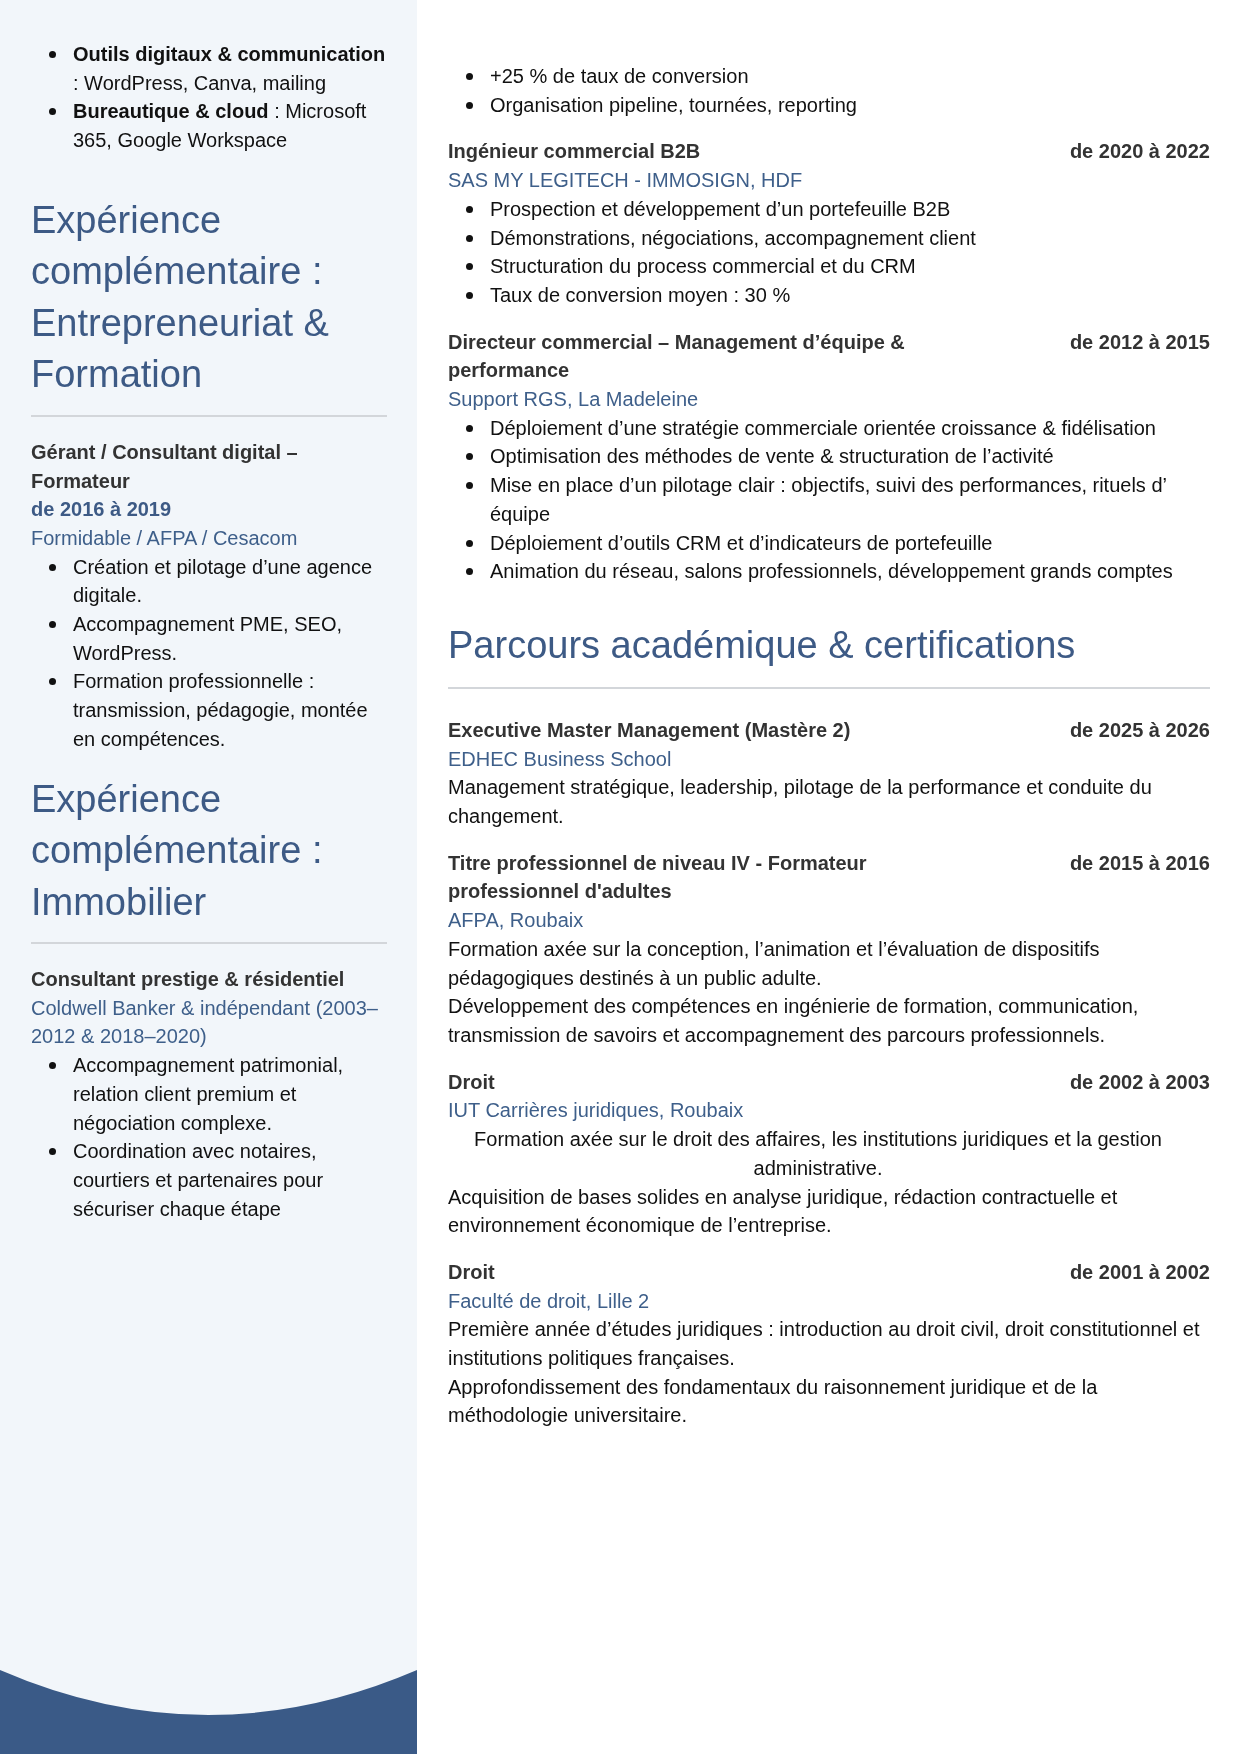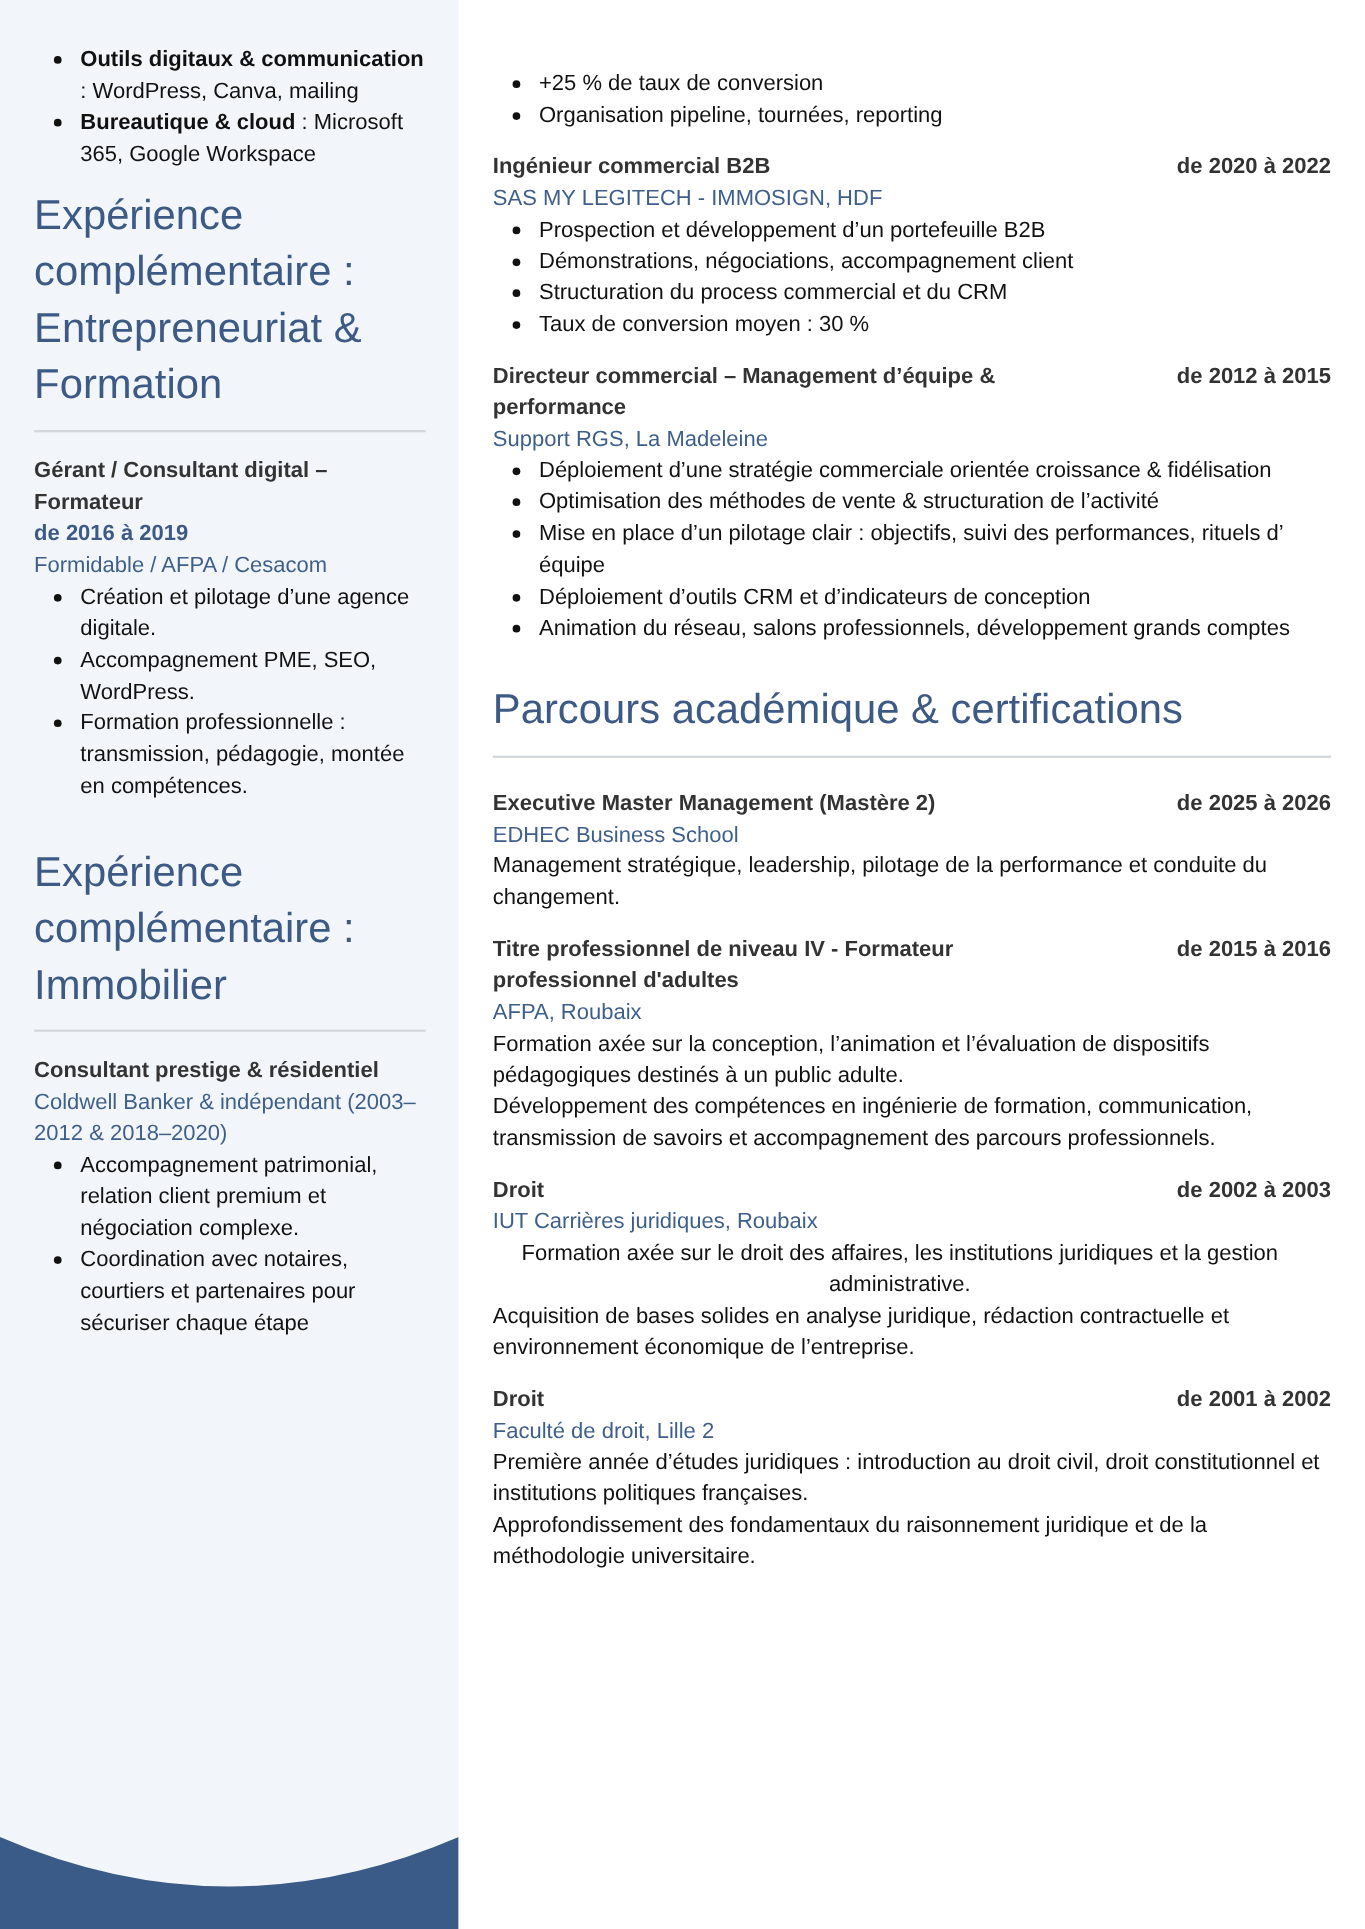--- a/index.html
+++ b/index.html
@@ -38,36 +38,36 @@
   <svg class="sidebar-wave" viewBox="0 0 417 94" preserveAspectRatio="none">
     <path d="M0,10 Q208,100 417,10 L417,94 L0,94 Z" fill="#3a5a87"></path>
   </svg>
 
   <div class="sidebar-inner">
     <ul class="bullets">
       <li><span class="strong">Outils digitaux &amp; communication</span><span> : WordPress, Canva, mailing</span></li>
       <li><span class="strong">Bureautique &amp; cloud</span><span> : Microsoft 365, Google Workspace</span></li>
     </ul>
 
-    <section style="margin-top:16px;">
+    <section style="margin-top:40px;">
       <h2 class="sb-heading">Expérience complémentaire : Entrepreneuriat &amp; Formation</h2>
       <div class="sb-hr"></div>
       <div style="margin-top:21px;">
         <div class="job-title">Gérant / Consultant digital – Formateur</div>
         <div class="date-blue">de 2016 à 2019</div>
         <div class="company">Formidable / AFPA / Cesacom</div>
         <ul class="bullets">
           <li>Création et pilotage d’une agence digitale.</li>
           <li>Accompagnement PME, SEO, WordPress.</li>
           <li>Formation professionnelle : transmission, pédagogie, montée en compétences.</li>
         </ul>
       </div>
     </section>
 
-    <section style="margin-top:38px;">
+    <section style="margin-top:20px;">
       <h2 class="sb-heading">Expérience complémentaire : Immobilier</h2>
       <div class="sb-hr"></div>
       <div style="margin-top:21px;">
         <div class="job-title">Consultant prestige &amp; résidentiel</div>
         <div class="company">Coldwell Banker &amp; indépendant (2003–2012 &amp; 2018–2020)</div>
         <ul class="bullets">
           <li>Accompagnement patrimonial, relation client premium et négociation complexe.</li>
           <li>Coordination avec notaires, courtiers et partenaires pour sécuriser chaque étape</li>
         </ul>
       </div>
@@ -98,21 +98,21 @@
   <div class="m-entry">
     <div class="m-head">
       <div class="job-title" style="max-width:460px;">Directeur commercial – Management d’équipe &amp; performance</div>
       <div class="m-date">de 2012 à 2015</div>
     </div>
     <div class="company">Support RGS, La Madeleine</div>
     <ul class="bullets">
       <li>Déploiement d’une stratégie commerciale orientée croissance &amp; fidélisation</li>
       <li>Optimisation des méthodes de vente &amp; structuration de l’activité</li>
       <li>Mise en place d’un pilotage clair : objectifs, suivi des performances, rituels d’ équipe</li>
-      <li>Déploiement d’outils CRM et d’indicateurs de conception</li>
+      <li>Déploiement d’outils CRM et d’indicateurs de portefeuille</li>
       <li>Animation du réseau, salons professionnels, développement grands comptes</li>
     </ul>
   </div>
 
   <h2 class="m-heading">Parcours académique &amp; certifications</h2>
   <div class="m-hr"></div>
 
   <div>
     <div class="m-head">
       <div class="job-title">Executive Master Management (Mastère 2)</div>

